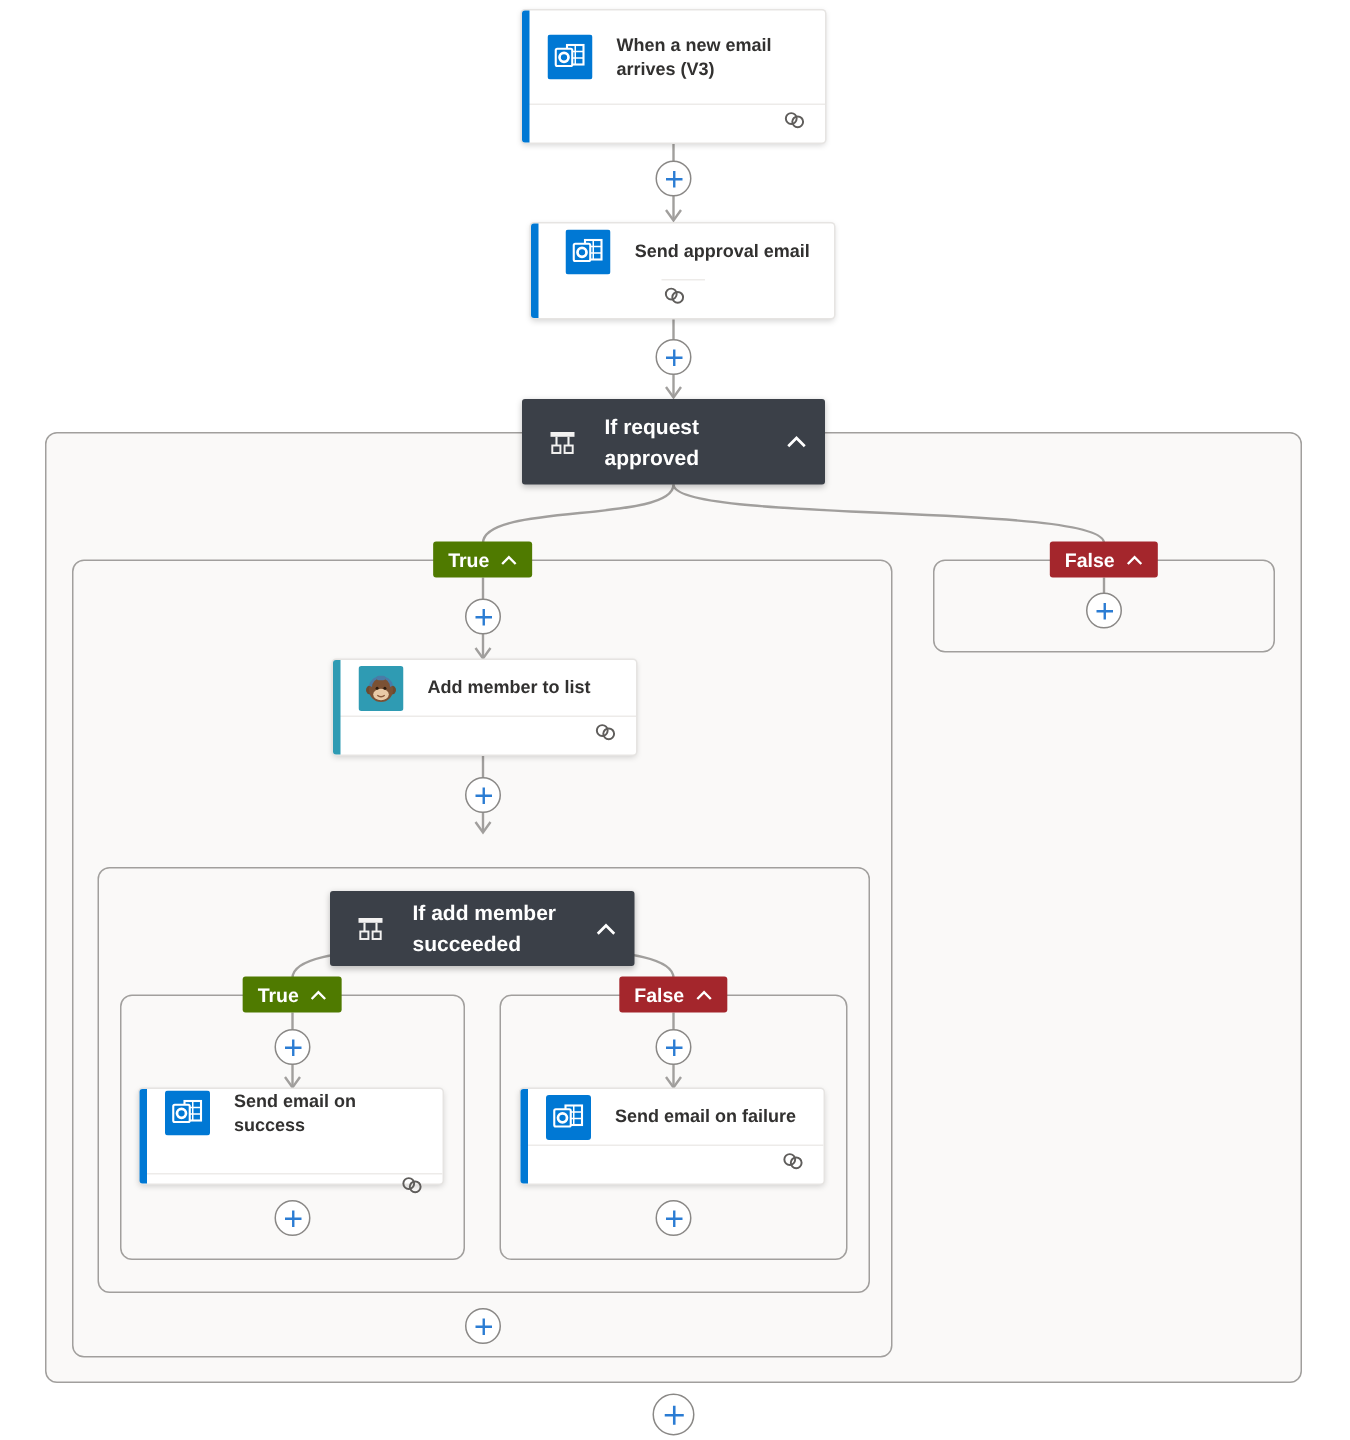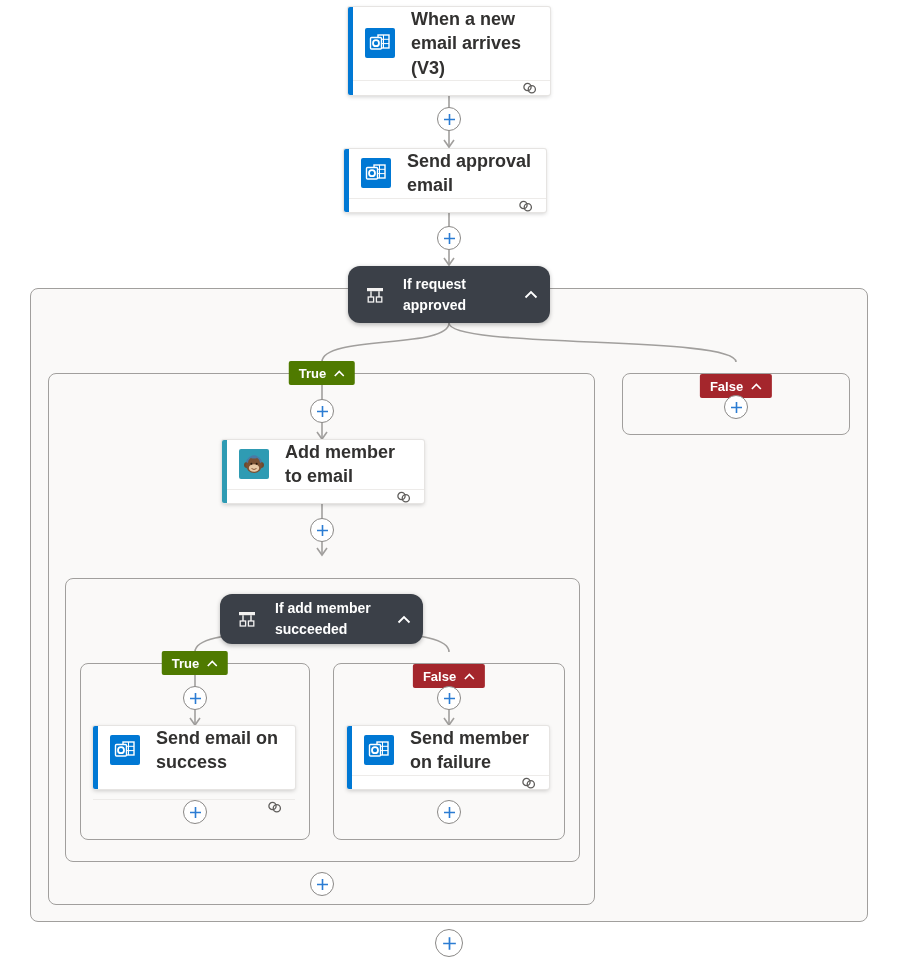--- a/index.html
+++ b/index.html
@@ -20,38 +20,38 @@
   #connectors{position:absolute;left:0;top:0;z-index:2;pointer-events:none;}
 
   
   .card{position:absolute;z-index:3;background:#ffffff;border-radius:2px;
     box-shadow:0 0 0 1px #e6e4e2,0 1.5px 4px rgba(0,0,0,.18);display:flex;flex-direction:column;}
   .accent{position:absolute;left:0;top:0;bottom:0;width:5px;border-radius:2px 0 0 2px;}
   .accent.blue{background:var(--accent-blue);}
   .accent.teal{background:var(--mailchimp);}
   .card-body{flex:1;display:flex;align-items:center;padding:0 10px 0 17px;}
   .app-icon{width:30px;height:30px;flex:0 0 30px;display:block;}
-  .card-title{margin-left:16px;font-size:18px;font-weight:700;color:#323130;line-height:1.35;}
+  .card-title{margin-left:16px;font-size:12px;font-weight:700;color:#323130;line-height:1.35;}
   .card-footer{height:26px;border-top:1px solid #edebe9;display:flex;align-items:center;
     justify-content:flex-end;padding-right:12px;}
 
   
-  .cond{position:absolute;z-index:3;background:var(--cond-bg);color:#ffffff;border-radius:12px;
+  .cond{position:absolute;z-index:3;background:var(--cond-bg);color:#ffffff;border-radius:2px;
     display:flex;align-items:center;box-shadow:0 1.5px 4px rgba(0,0,0,.25);}
   .cond-icon{margin-left:15px;width:24px;height:24px;flex:0 0 24px;}
   .cond-title{margin-left:16px;font-size:14px;font-weight:700;line-height:1.5;max-width:108px;}
   .cond .chev{margin-left:auto;margin-right:12px;cursor:pointer;display:flex;}
 
   
   .badge{position:absolute;z-index:4;height:24px;transform:translateX(-50%);
     display:inline-flex;align-items:center;padding:0 10px;border-radius:2px;color:#fff;
     font-size:13px;font-weight:700;justify-content:center;}
   .badge .chev-sm{margin-left:8px;display:flex;}
   .badge.true{background:var(--true-bg);}
-  .badge.false{background:var(--false-bg);margin-top:13px;}
+  .badge.false{background:var(--false-bg);}
 
   
   .plus{position:absolute;z-index:4;width:24px;height:24px;border-radius:50%;
     background:#ffffff;border:1px solid #8a8886;transform:translate(-50%,-50%);
     display:flex;align-items:center;justify-content:center;cursor:pointer;}
   .plus.big{width:28px;height:28px;}
   .plus svg{display:block;}
 </style>
 </head>
 <body>
@@ -110,21 +110,21 @@
       </span>
     </div>
   </div>
 
   <div class="plus" style="left:449px;top:119px;">
     <svg width="13" height="13" viewBox="0 0 13 13">
         <path d="M6.5 1 V12 M1 6.5 H12" stroke="#2b7cd3" stroke-width="1.6"></path>
       </svg>
   </div>
 
-  <div class="card" style="left:344px;top:149px;width:202px;height:63px;">
+  <div class="card" style="left:354px;top:149px;width:202px;height:63px;align-items:center;">
     <div class="accent blue"></div>
     <div class="card-body">
       <span class="app-icon">
         <svg viewBox="0 0 30 30" width="30" height="30">
             <rect width="30" height="30" rx="2" fill="#0078d4"></rect>
             <rect x="13" y="7" width="11" height="13" fill="none" stroke="#ffffff" stroke-width="1.4"></rect>
             <path d="M13 11.3 H24 M13 15.6 H24 M18.5 7 V20" stroke="#ffffff" stroke-width="1" fill="none"></path>
             <rect x="5.5" y="9.5" width="11" height="11.5" rx="1" fill="#0078d4" stroke="#ffffff" stroke-width="1.4"></rect>
             <circle cx="11" cy="15.2" r="3" fill="none" stroke="#ffffff" stroke-width="1.8"></circle>
           </svg>
@@ -203,21 +203,21 @@
             <circle cx="22" cy="16" r="3" fill="#6d4a2f"></circle>
             <circle cx="15" cy="16" r="8" fill="#7b5134"></circle>
             <path d="M7 13 A8.2 8.2 0 0 1 23 13 L21 14 A6 6 0 0 0 9 14 Z" fill="#4a7ba6"></path>
             <rect x="12" y="6.5" width="6" height="3" rx="1.5" fill="#4a7ba6"></rect>
             <ellipse cx="15" cy="19" rx="5.2" ry="3.8" fill="#e9c9a6"></ellipse>
             <circle cx="12.4" cy="14.8" r="1" fill="#2b1a0e"></circle>
             <circle cx="17.6" cy="14.8" r="1" fill="#2b1a0e"></circle>
             <path d="M12.5 19.5 Q15 21.5 17.5 19.5" stroke="#8a5a3b" stroke-width="1" fill="none"></path>
           </svg>
       </span>
-      <span class="card-title">Add member to email</span>
+      <span class="card-title">Add member to list</span>
     </div>
     <div class="card-footer">
       <span>
         <svg width="17" height="14" viewBox="0 0 17 14">
             <circle cx="6.5" cy="6" r="3.6" fill="none" stroke="#5f5d5b" stroke-width="1.3"></circle>
             <circle cx="10.8" cy="8.2" r="3.6" fill="none" stroke="#5f5d5b" stroke-width="1.3"></circle>
           </svg>
       </span>
     </div>
   </div>
@@ -302,21 +302,21 @@
     <div class="card-body">
       <span class="app-icon">
         <svg viewBox="0 0 30 30" width="30" height="30">
             <rect width="30" height="30" rx="2" fill="#0078d4"></rect>
             <rect x="13" y="7" width="11" height="13" fill="none" stroke="#ffffff" stroke-width="1.4"></rect>
             <path d="M13 11.3 H24 M13 15.6 H24 M18.5 7 V20" stroke="#ffffff" stroke-width="1" fill="none"></path>
             <rect x="5.5" y="9.5" width="11" height="11.5" rx="1" fill="#0078d4" stroke="#ffffff" stroke-width="1.4"></rect>
             <circle cx="11" cy="15.2" r="3" fill="none" stroke="#ffffff" stroke-width="1.8"></circle>
           </svg>
       </span>
-      <span class="card-title">Send member on failure</span>
+      <span class="card-title">Send email on failure</span>
     </div>
     <div class="card-footer">
       <span>
         <svg width="17" height="14" viewBox="0 0 17 14">
             <circle cx="6.5" cy="6" r="3.6" fill="none" stroke="#5f5d5b" stroke-width="1.3"></circle>
             <circle cx="10.8" cy="8.2" r="3.6" fill="none" stroke="#5f5d5b" stroke-width="1.3"></circle>
           </svg>
       </span>
     </div>
   </div>

